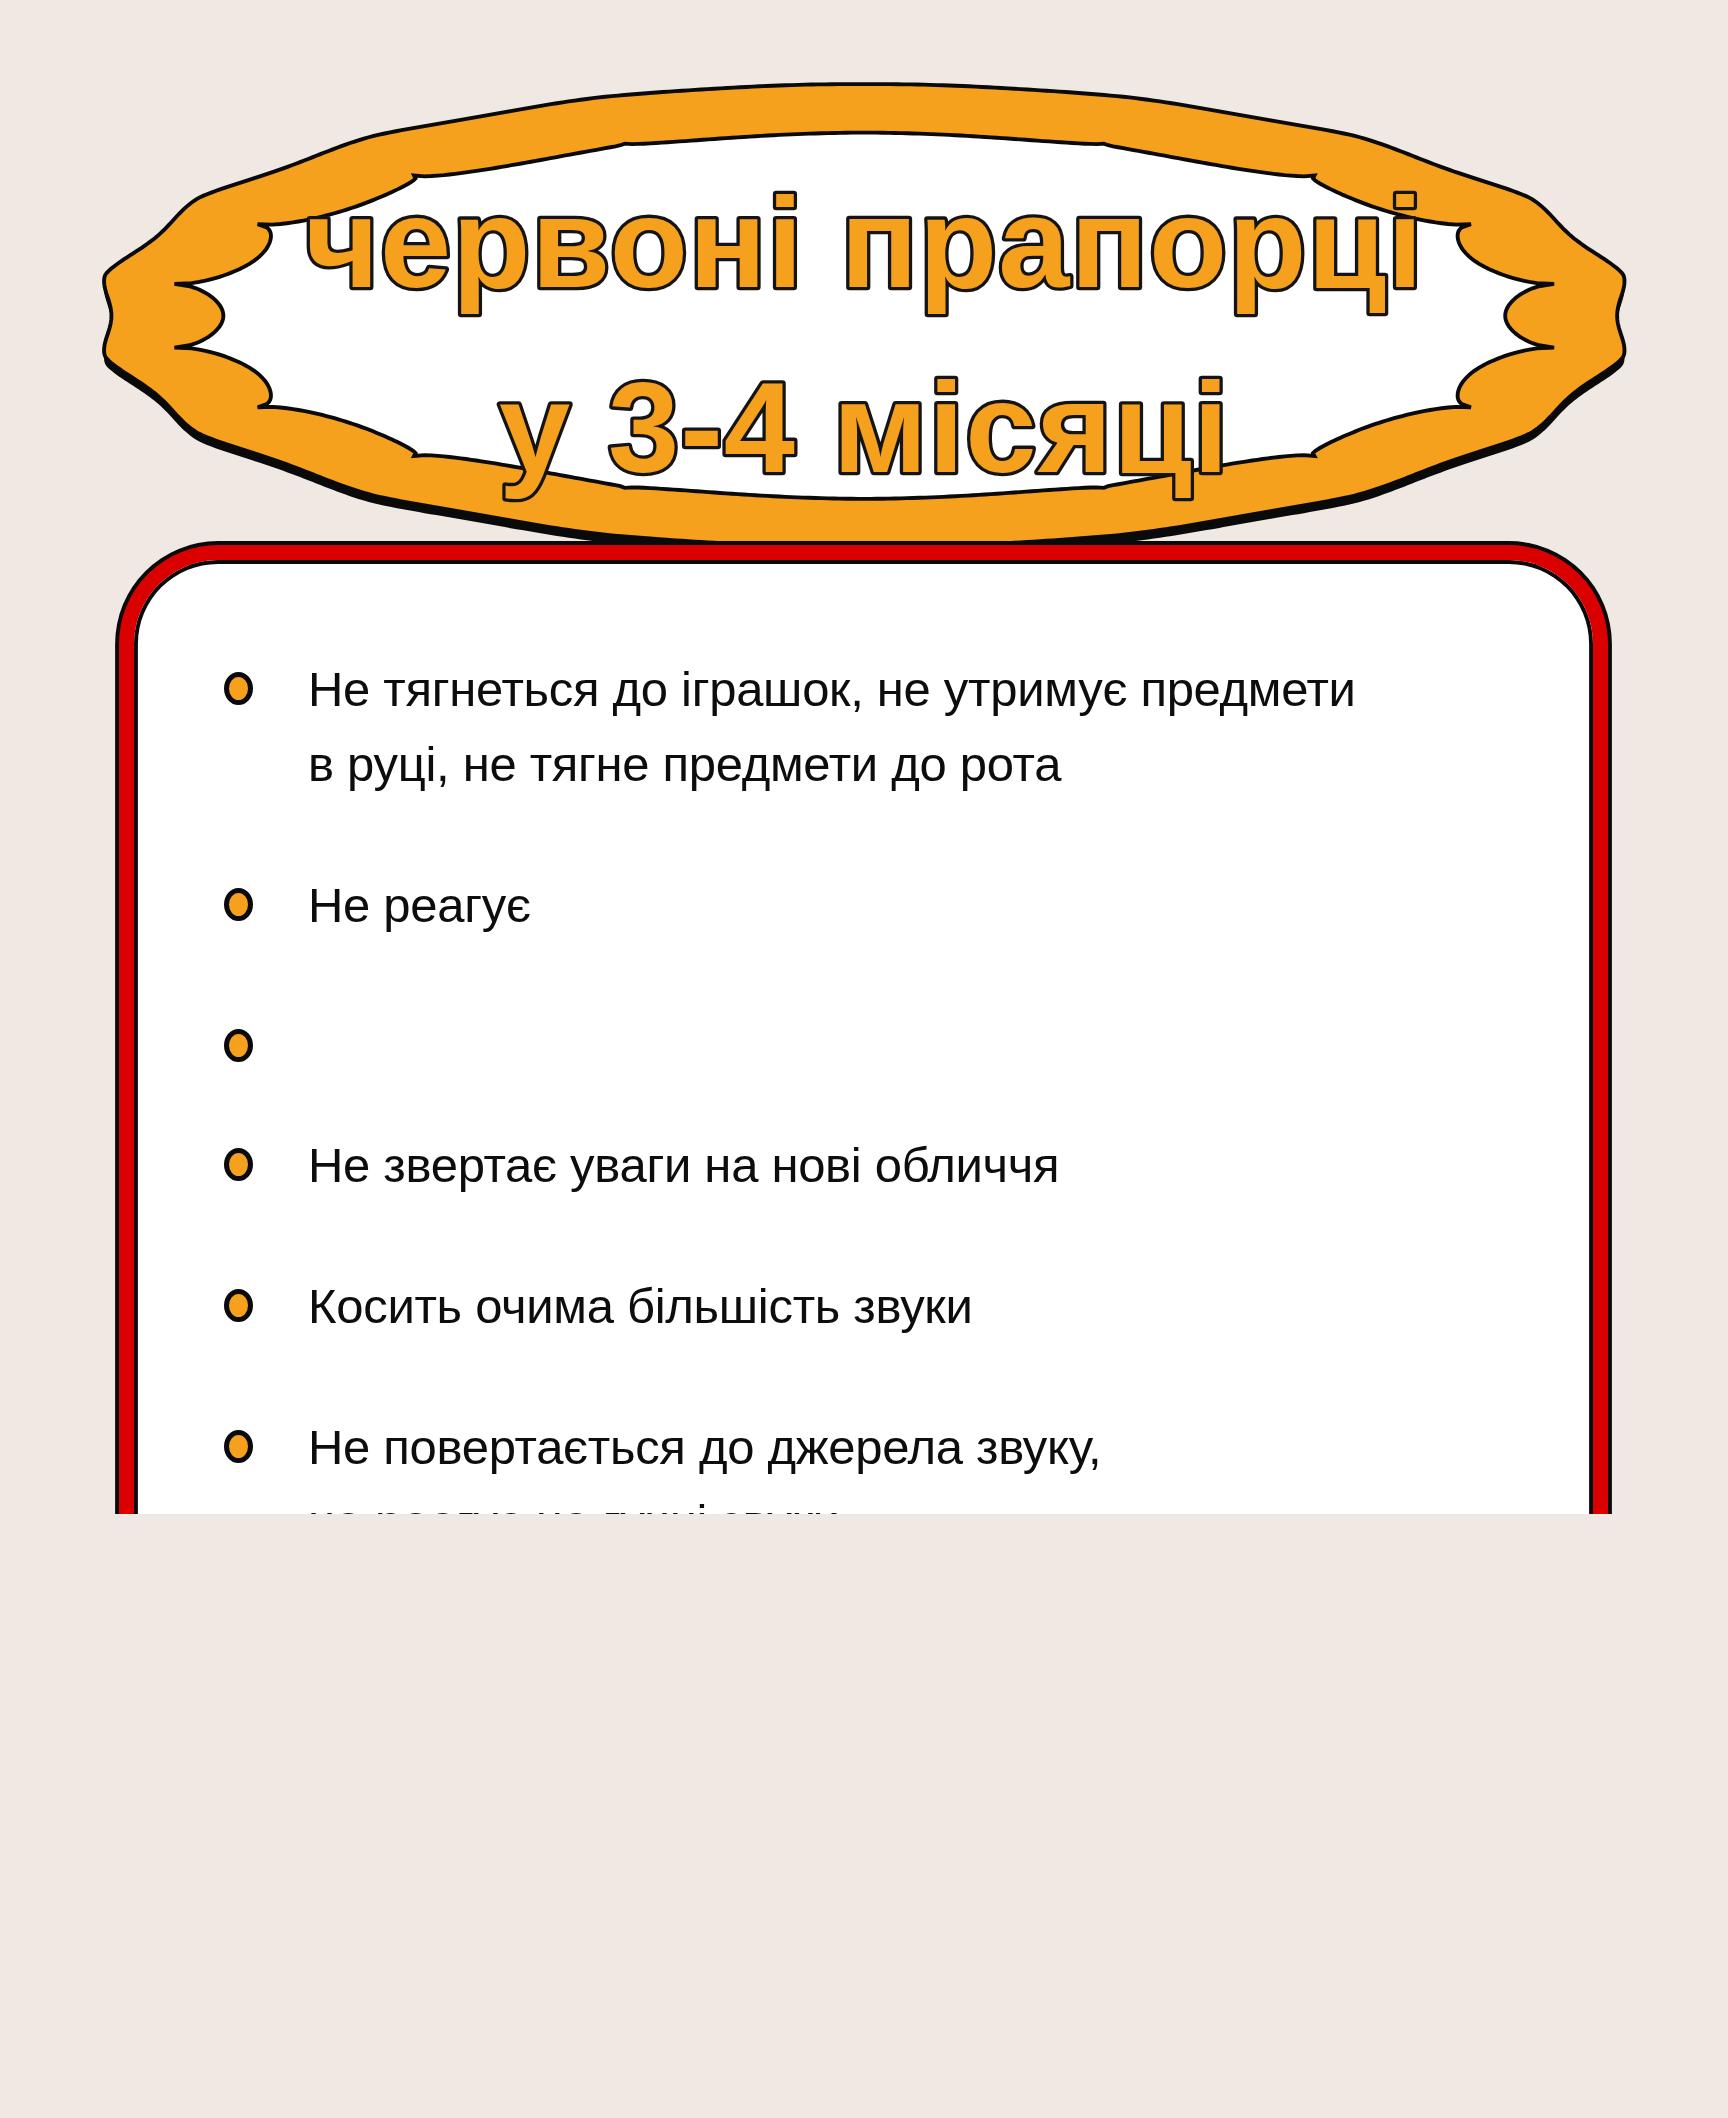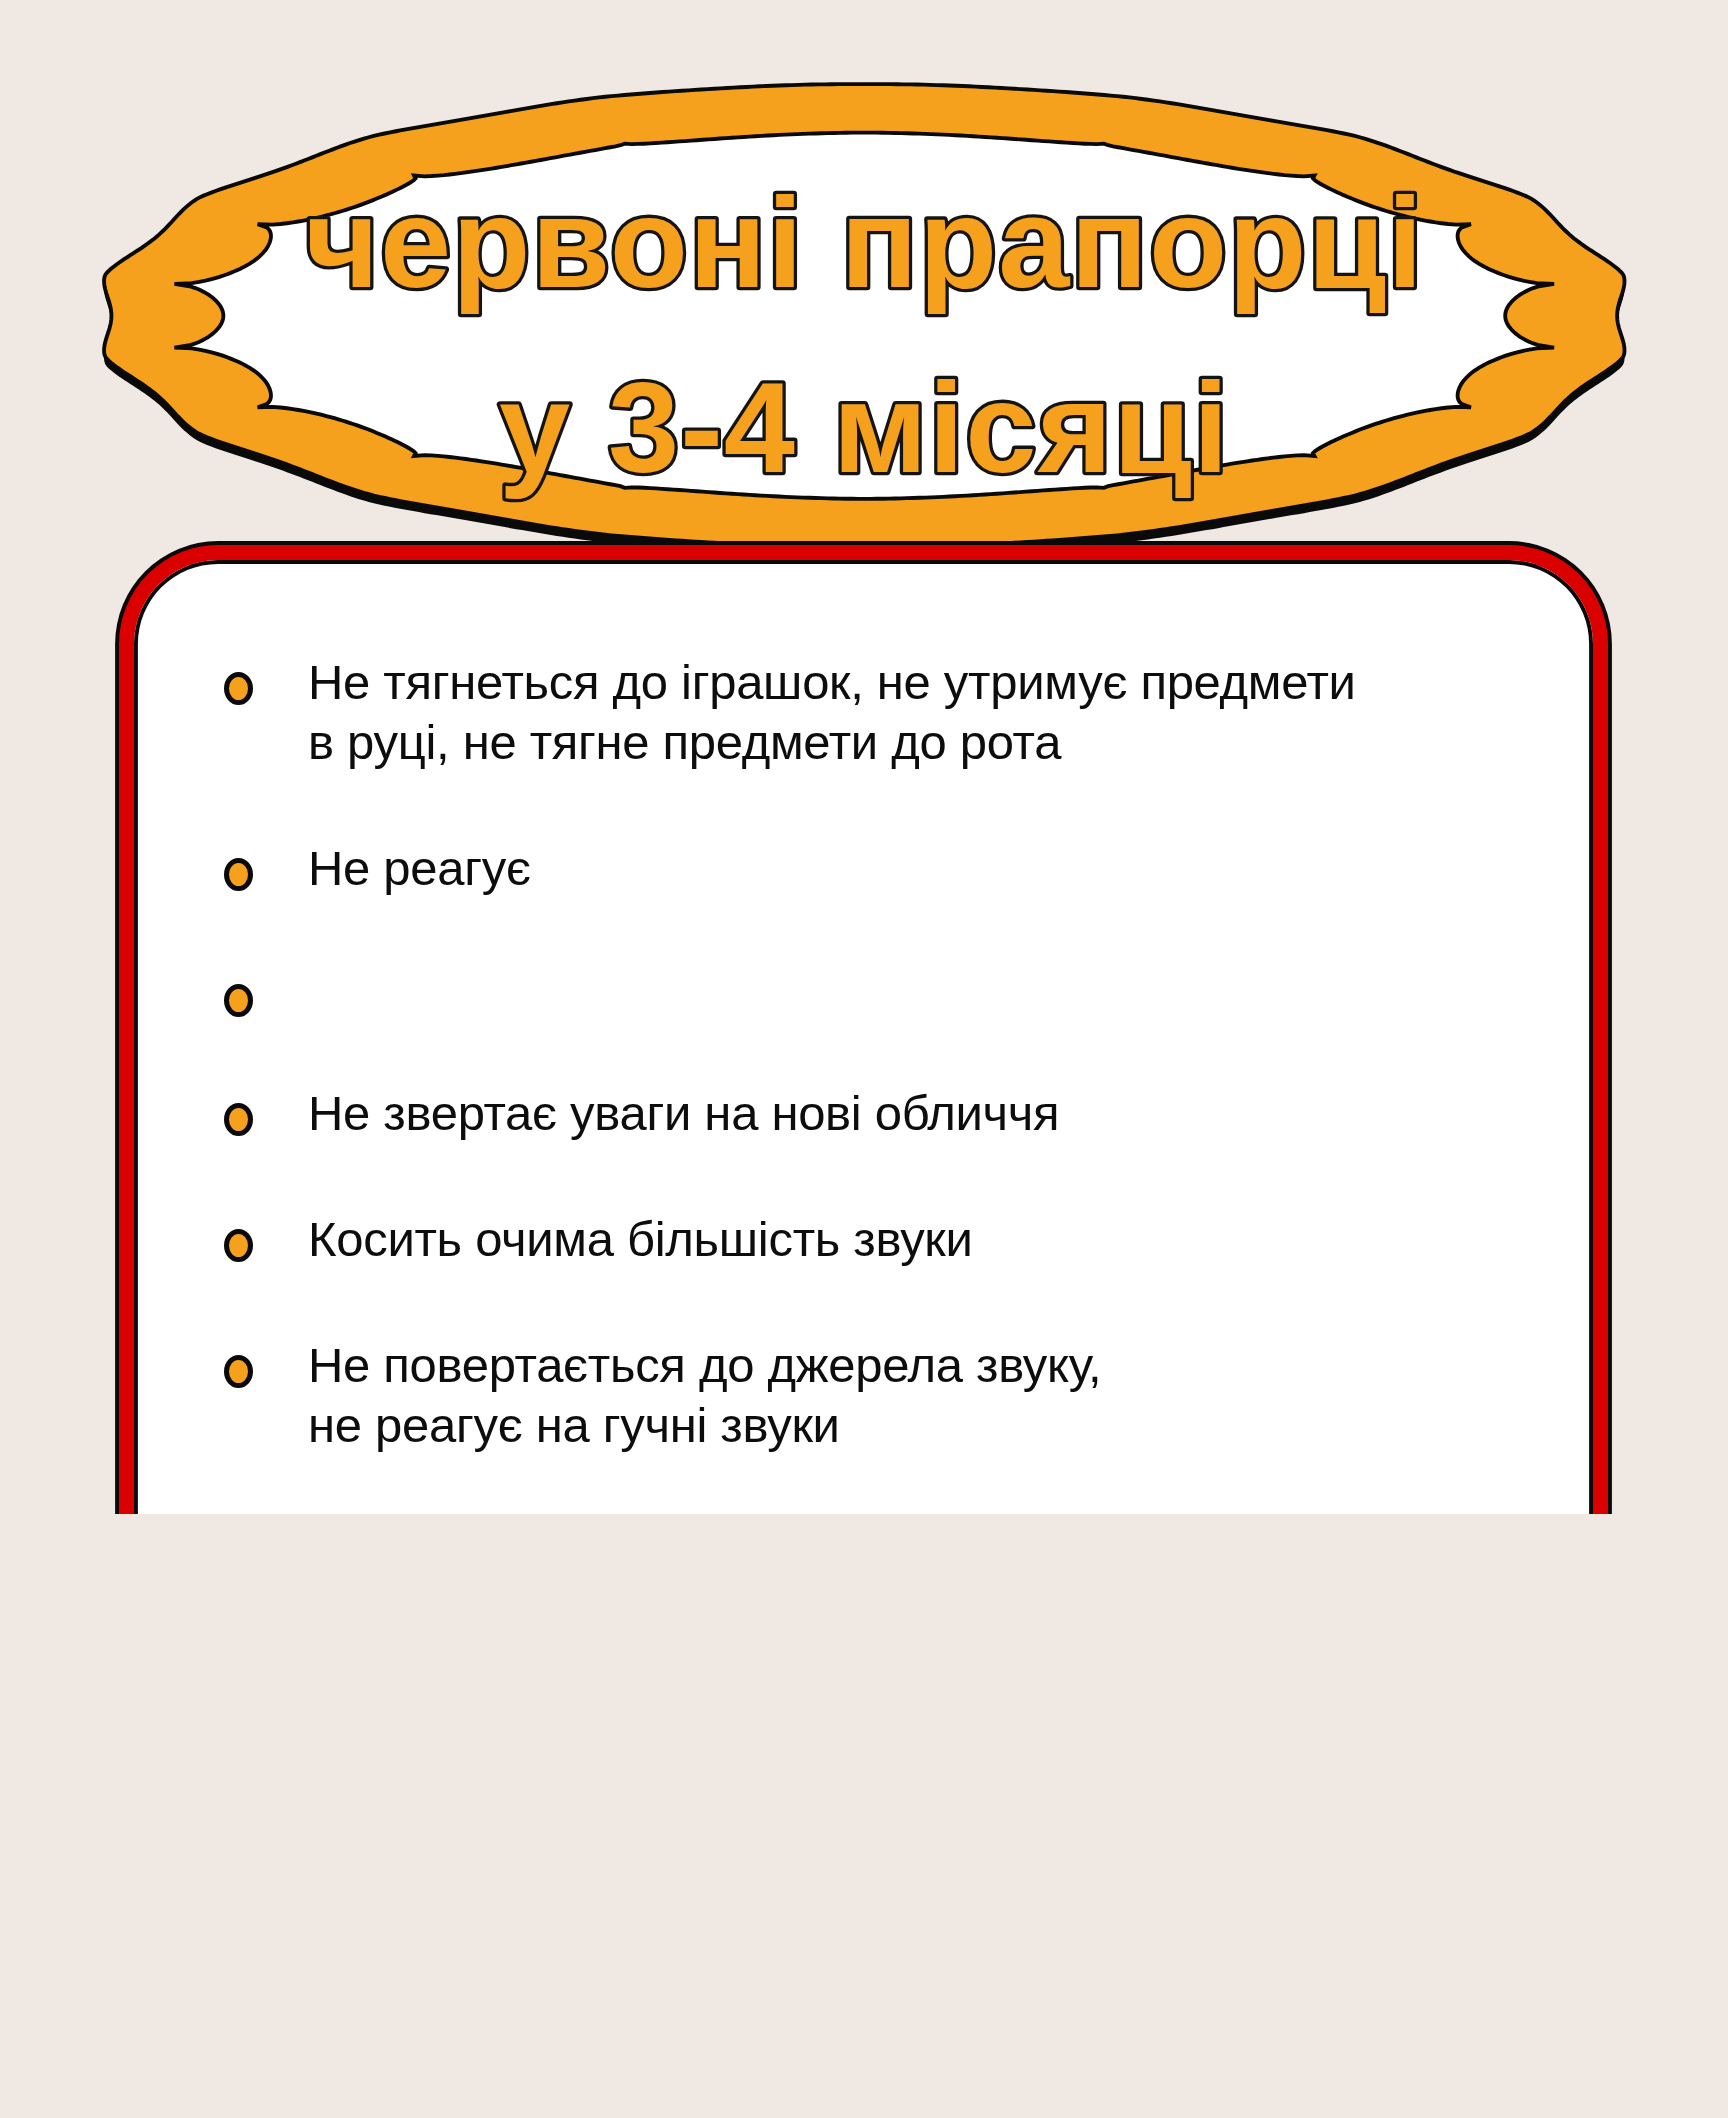--- a/index.html
+++ b/index.html
@@ -64,21 +64,21 @@
     width:29px;height:33px;
     margin-top:20px;
     margin-right:55px;
     background:var(--accent-orange);
     border:5px solid #0A0A0A;
     border-radius:50%;
   }
   .flag-text{
     color:var(--ink);
     font-size:49px;
-    line-height:60px;
+    line-height:75px;
     letter-spacing:-0.3px;
     white-space:pre-line;
   }
 </style>
 </head>
 <body>
 
 <div class="page">
 
   <svg class="badge-svg" viewBox="0 0 3133 3841" xmlns="http://www.w3.org/2000/svg">

